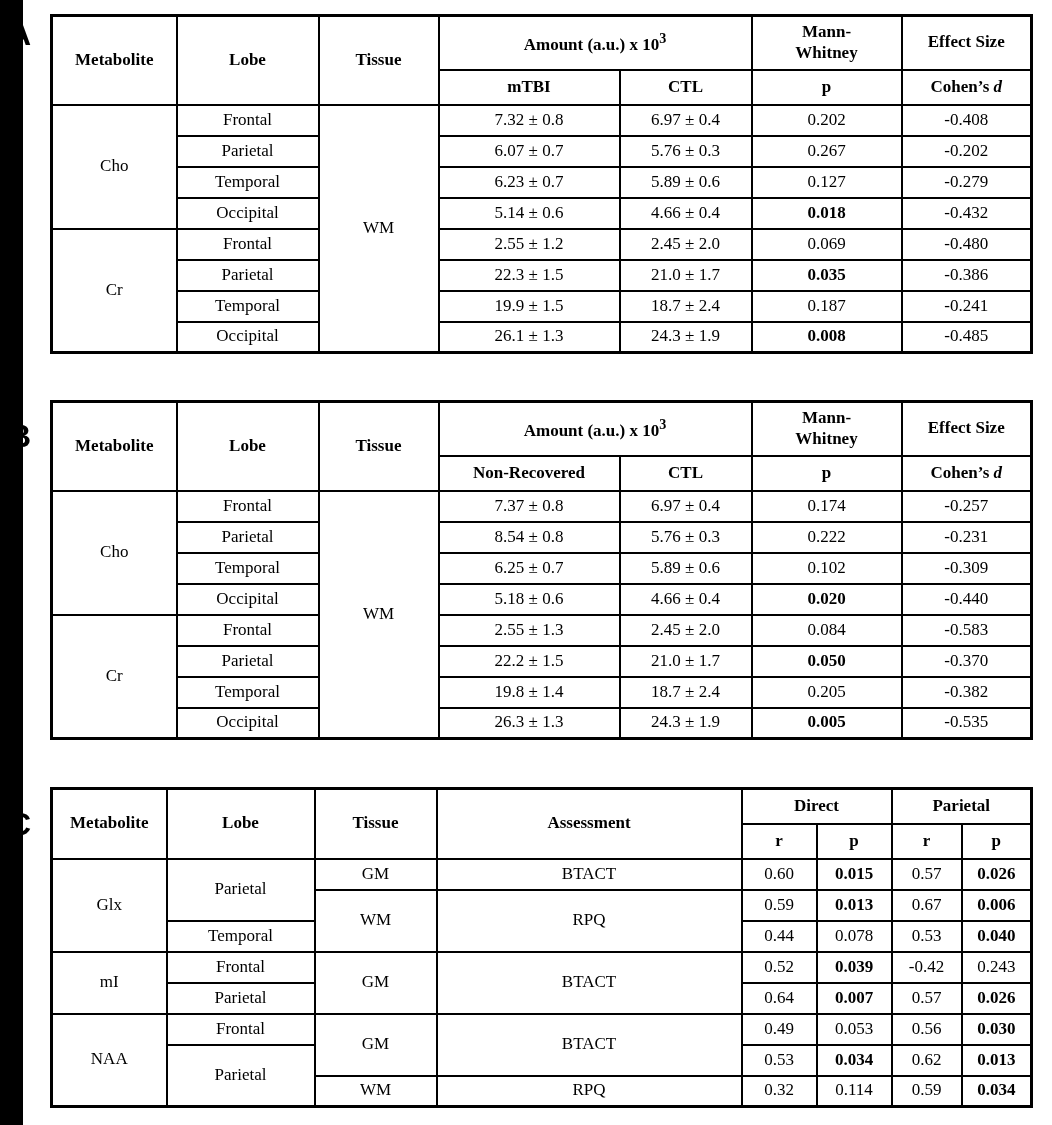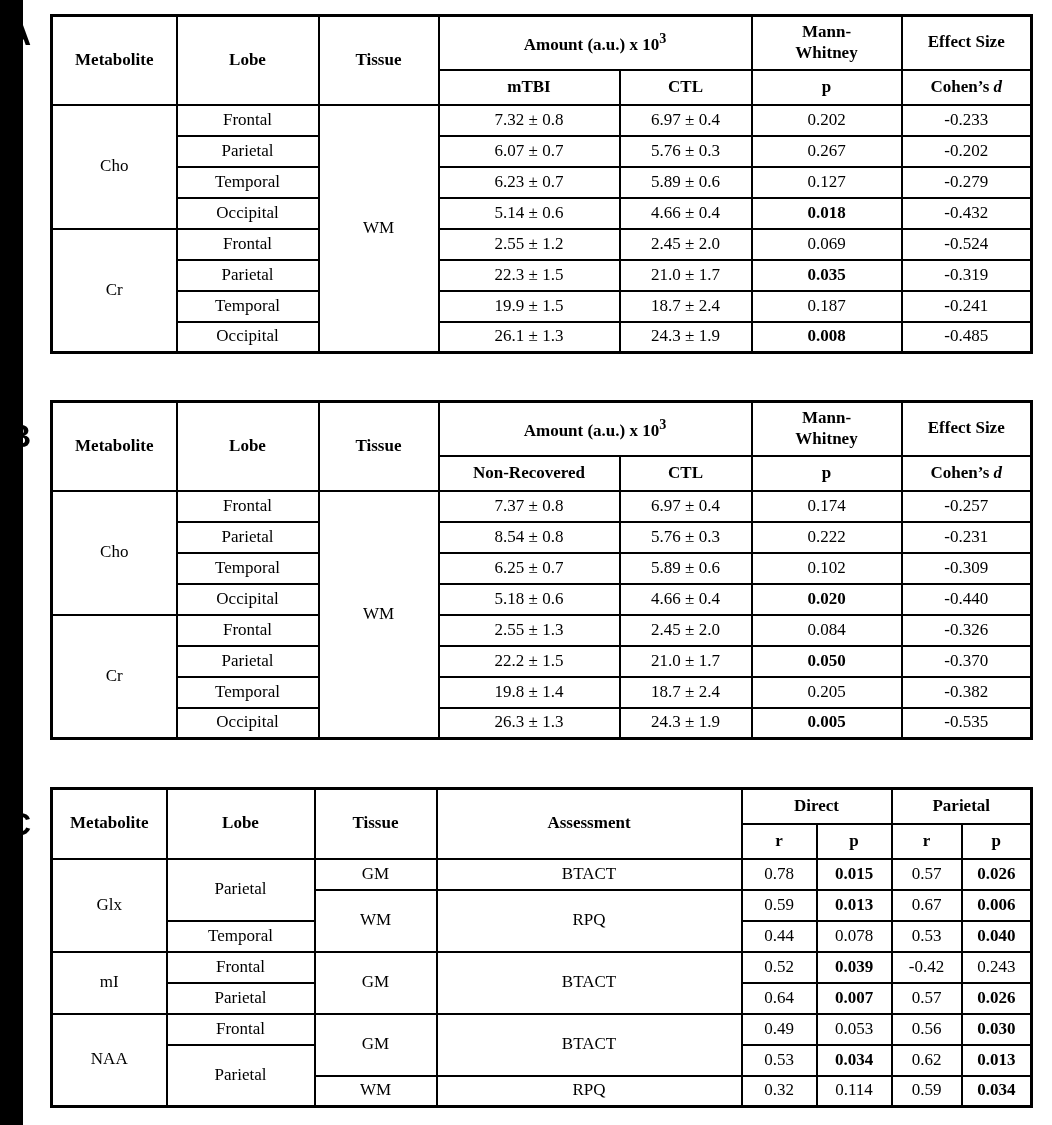--- a/index.html
+++ b/index.html
@@ -94,21 +94,21 @@
     <th>p</th>
     <th><span>Cohen’s </span><i>d</i></th>
   </tr>
   <tr class="dat">
     <td rowspan="4">Cho</td>
     <td>Frontal</td>
     <td rowspan="8">WM</td>
     <td>7.32 ± 0.8</td>
     <td>6.97 ± 0.4</td>
     <td>0.202</td>
-    <td>-0.233</td>
+    <td>-0.408</td>
   </tr>
   <tr class="dat">
     <td>Parietal</td>
     <td>6.07 ± 0.7</td>
     <td>5.76 ± 0.3</td>
     <td>0.267</td>
     <td>-0.202</td>
   </tr>
   <tr class="dat">
     <td>Temporal</td>
@@ -123,28 +123,28 @@
     <td>4.66 ± 0.4</td>
     <td class="b">0.018</td>
     <td>-0.432</td>
   </tr>
   <tr class="dat">
     <td rowspan="4">Cr</td>
     <td>Frontal</td>
     <td>2.55 ± 1.2</td>
     <td>2.45 ± 2.0</td>
     <td>0.069</td>
-    <td>-0.524</td>
+    <td>-0.480</td>
   </tr>
   <tr class="dat">
     <td>Parietal</td>
     <td>22.3 ± 1.5</td>
     <td>21.0 ± 1.7</td>
     <td class="b">0.035</td>
-    <td>-0.319</td>
+    <td>-0.386</td>
   </tr>
   <tr class="dat">
     <td>Temporal</td>
     <td>19.9 ± 1.5</td>
     <td>18.7 ± 2.4</td>
     <td>0.187</td>
     <td>-0.241</td>
   </tr>
   <tr class="dat">
     <td>Occipital</td>
@@ -210,21 +210,21 @@
     <td>4.66 ± 0.4</td>
     <td class="b">0.020</td>
     <td>-0.440</td>
   </tr>
   <tr class="dat">
     <td rowspan="4">Cr</td>
     <td>Frontal</td>
     <td>2.55 ± 1.3</td>
     <td>2.45 ± 2.0</td>
     <td>0.084</td>
-    <td>-0.326</td>
+    <td>-0.583</td>
   </tr>
   <tr class="dat">
     <td>Parietal</td>
     <td>22.2 ± 1.5</td>
     <td>21.0 ± 1.7</td>
     <td class="b">0.050</td>
     <td>-0.370</td>
   </tr>
   <tr class="dat">
     <td>Temporal</td>
@@ -267,21 +267,21 @@
     <th>r</th>
     <th>p</th>
     <th>r</th>
     <th>p</th>
   </tr>
   <tr class="dat">
     <td rowspan="3">Glx</td>
     <td rowspan="2">Parietal</td>
     <td>GM</td>
     <td>BTACT</td>
-    <td>0.78</td>
+    <td>0.60</td>
     <td class="b">0.015</td>
     <td>0.57</td>
     <td class="b">0.026</td>
   </tr>
   <tr class="dat">
     <td rowspan="2">WM</td>
     <td rowspan="2">RPQ</td>
     <td>0.59</td>
     <td class="b">0.013</td>
     <td>0.67</td>

